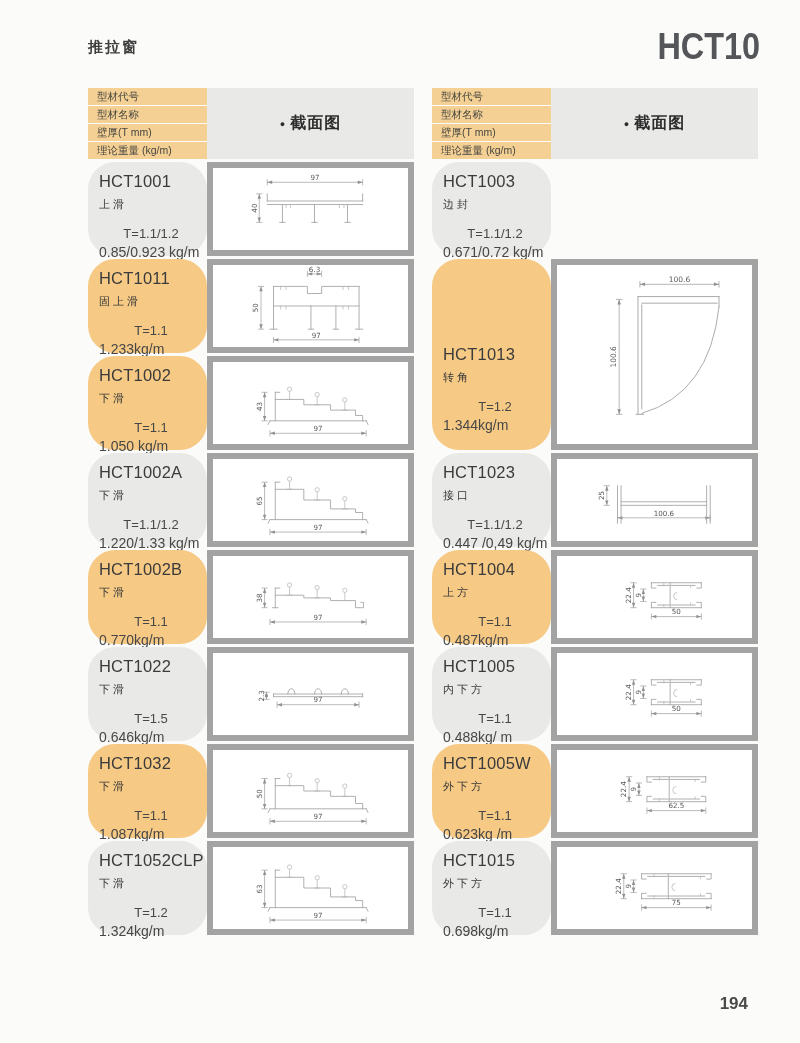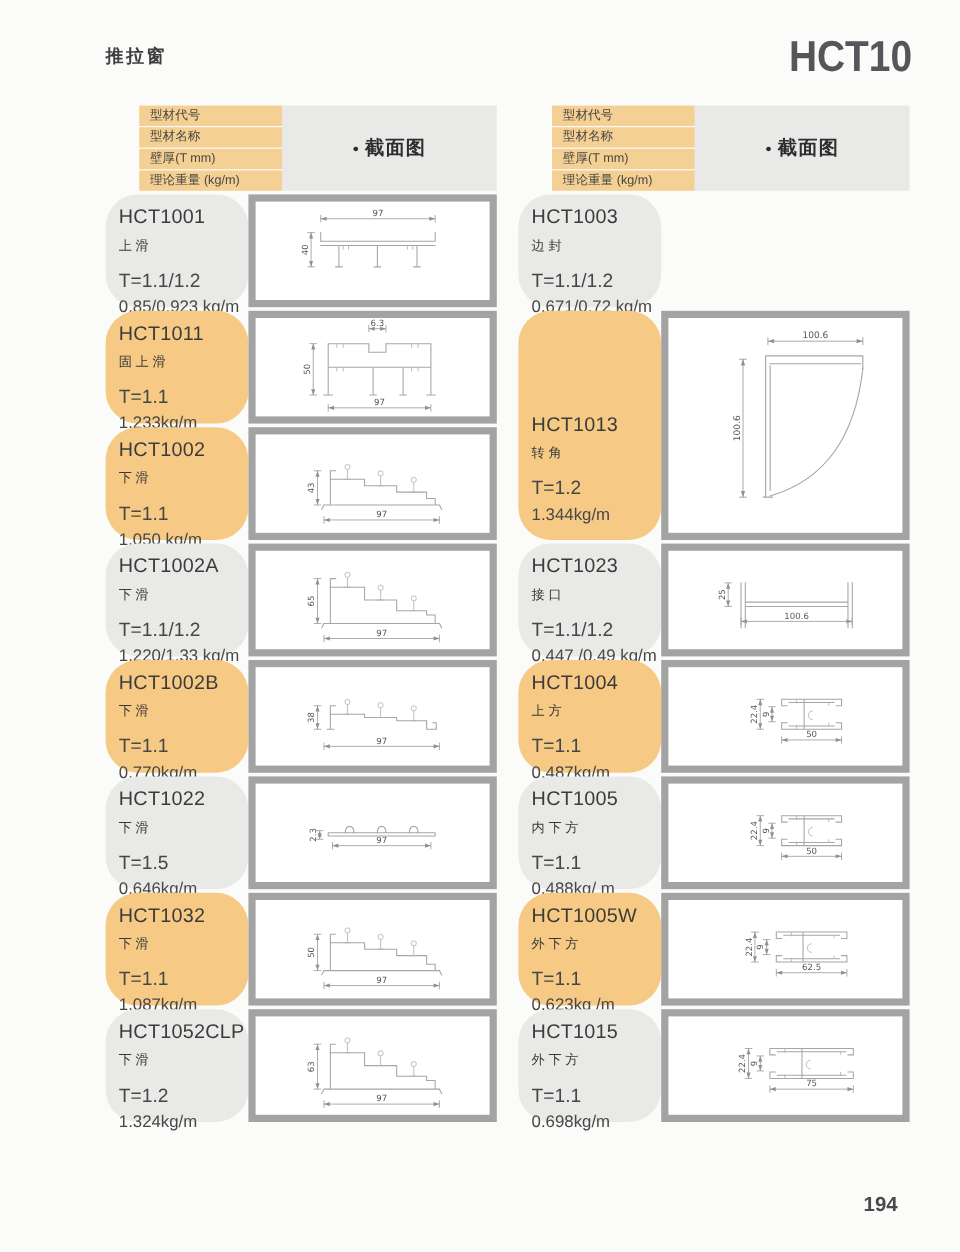--- a/index.html
+++ b/index.html
@@ -5,38 +5,38 @@
   html,body{margin:0;padding:0;}
   body{width:800px;height:1043px;background:#fbfbf9;position:relative;
        font-family:"Liberation Sans","DejaVu Sans",sans-serif;overflow:hidden;}
   .doc-title{position:absolute;left:88px;top:38px;font-size:15px;font-weight:700;
        color:#3f3f3f;letter-spacing:2px;}
   .model{position:absolute;right:40px;top:26px;font-size:36px;font-weight:700;
        color:#55565a;transform:scaleX(.9);transform-origin:100% 50%;}
   .col{position:absolute;top:88px;width:326px;}
   .col-left{left:88px;}
   .col-right{left:432px;}
-  .hdr{display:flex;margin-bottom:3px;height:71px;margin-left:28px;}
+  .hdr{display:flex;margin-bottom:3px;height:71px;}
   .hdr-fields{width:119px;display:flex;flex-direction:column;}
   .hdr-field{height:17px;line-height:17px;background:#f5d094;color:#474740;
        font-size:10.5px;padding-left:9px;box-sizing:border-box;margin-bottom:1px;
        white-space:nowrap;overflow:hidden;}
   .hdr-field:last-child{margin-bottom:0;}
   .hdr-section{flex:1;background:#e9e9e7;display:flex;align-items:center;
        justify-content:center;font-size:16px;color:#2d2d2d;font-weight:600;letter-spacing:1px;}
   .bullet{font-size:9px;margin-right:4px;color:#2d2d2d;}
   .row{display:flex;height:94px;margin-bottom:3px;}
   .row.tall{height:191px;}
   .label-cell{width:119px;box-sizing:border-box;padding:10px 4px 0 11px;border-radius:27px;}
   .row.tall .label-cell{padding-top:86px;}
   .tone-orange{background:#f6ca85;}
   .tone-gray{background:#e9e9e7;}
   .code{font-size:16.5px;color:#3b3b3b;font-weight:500;letter-spacing:.2px;white-space:nowrap;}
   .pname{font-size:11px;color:#393939;letter-spacing:3px;margin-top:6px;}
-  .thick{font-size:16px;color:#474747;margin-top:14px;}
+  .thick{font-size:13px;color:#474747;margin-top:14px;text-align:center;}
   .weight{font-size:14px;color:#474747;margin-top:3px;white-space:nowrap;}
   .draw-cell{flex:1;background:#ffffff;border:6px solid #a3a3a3;box-sizing:border-box;}
   .draw-cell svg{display:block;width:100%;height:100%;}
   .pf{fill:none;stroke:#a6a6a6;stroke-width:1;stroke-linecap:square;}
   .pf2{fill:none;stroke:#b3b3b3;stroke-width:.8;}
   .dim{fill:none;stroke:#919191;stroke-width:.7;}
   .dar{fill:#919191;stroke:none;}
   .dt{fill:#585858;font-size:8px;font-family:"DejaVu Sans",sans-serif;}
   .page-num{position:absolute;right:52px;bottom:29px;font-size:17px;font-weight:700;color:#4a4a4a;}
 </style>

